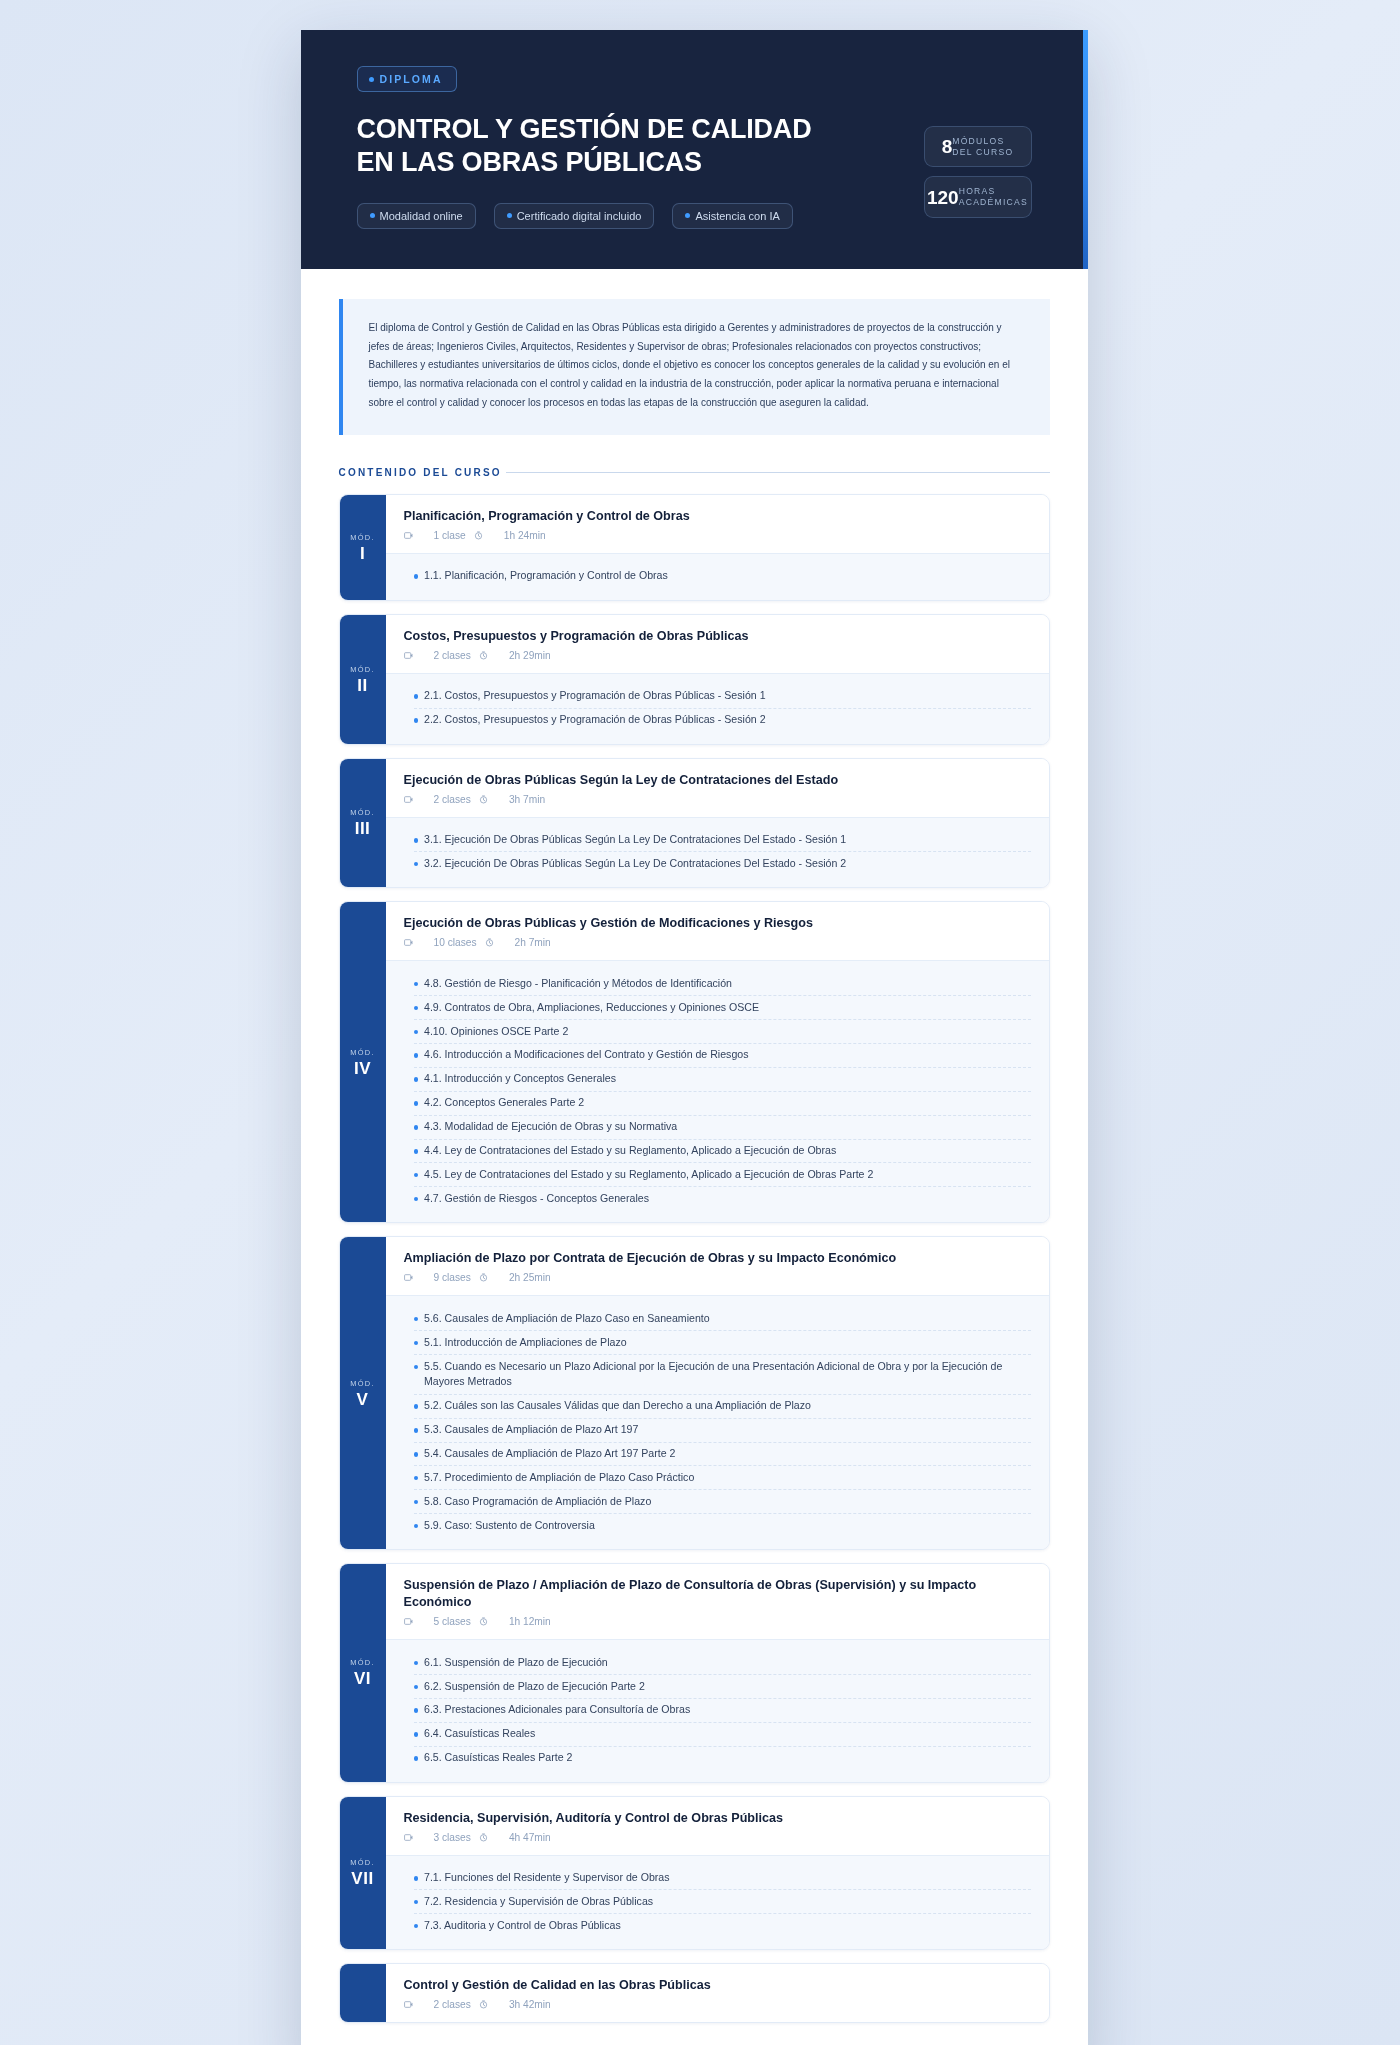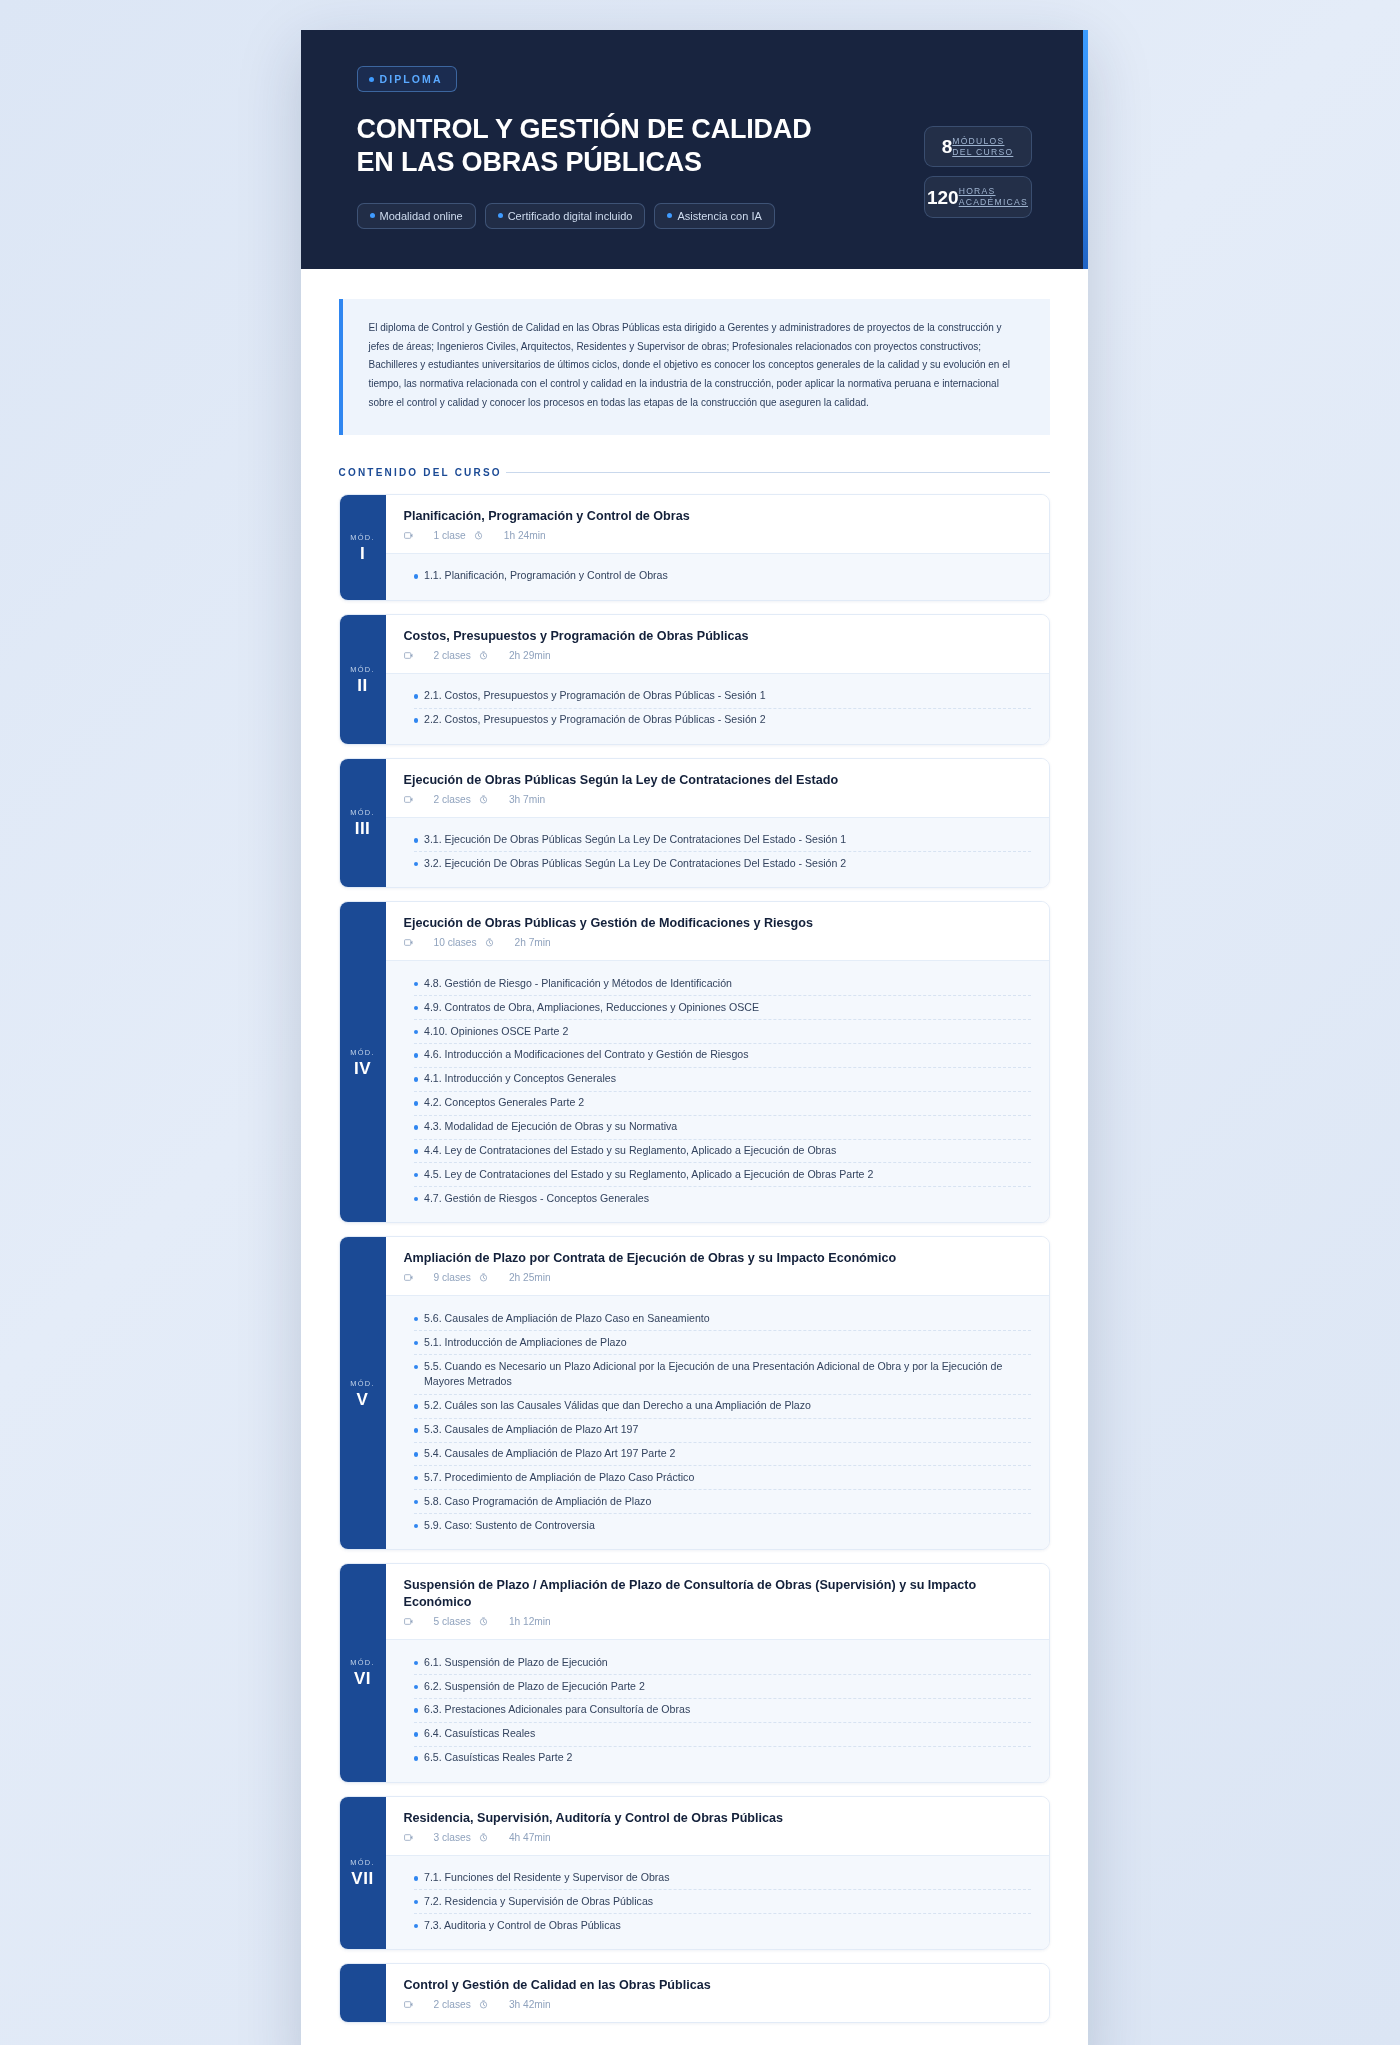--- a/index.html
+++ b/index.html
@@ -78,21 +78,21 @@
     font-size: 27px;
     line-height: 1.22;
     font-weight: bold;
     letter-spacing: -0.2px;
     max-width: 560px;
   }
 
   .chips {
     margin-top: 24px;
     display: flex;
-    gap: 9px;
+    gap: 18px;
     flex-wrap: wrap;
   }
   .chip {
     display: inline-flex;
     align-items: center;
     gap: 5px;
     border: 1px solid rgba(120,160,215,0.33);
     border-radius: 7px;
     padding: 6px 12px;
     background: rgba(255,255,255,0.045);
@@ -124,21 +124,20 @@
     font-size: 19px;
     font-weight: bold;
     line-height: 1;
   }
   .stat-pill .lbl {
     color: #9fb4d0;
     font-size: 8.6px;
     letter-spacing: 1.25px;
     line-height: 1.25;
     text-transform: uppercase;
-    text-decoration: underline;
   }
 
   
   .body-area { padding: 30px 38px 0 38px; }
 
   .intro {
     background: #eef4fc;
     border-left: 4px solid #2f86f0;
     padding: 20px 26px 22px 26px;
     color: #2c3e5c;

